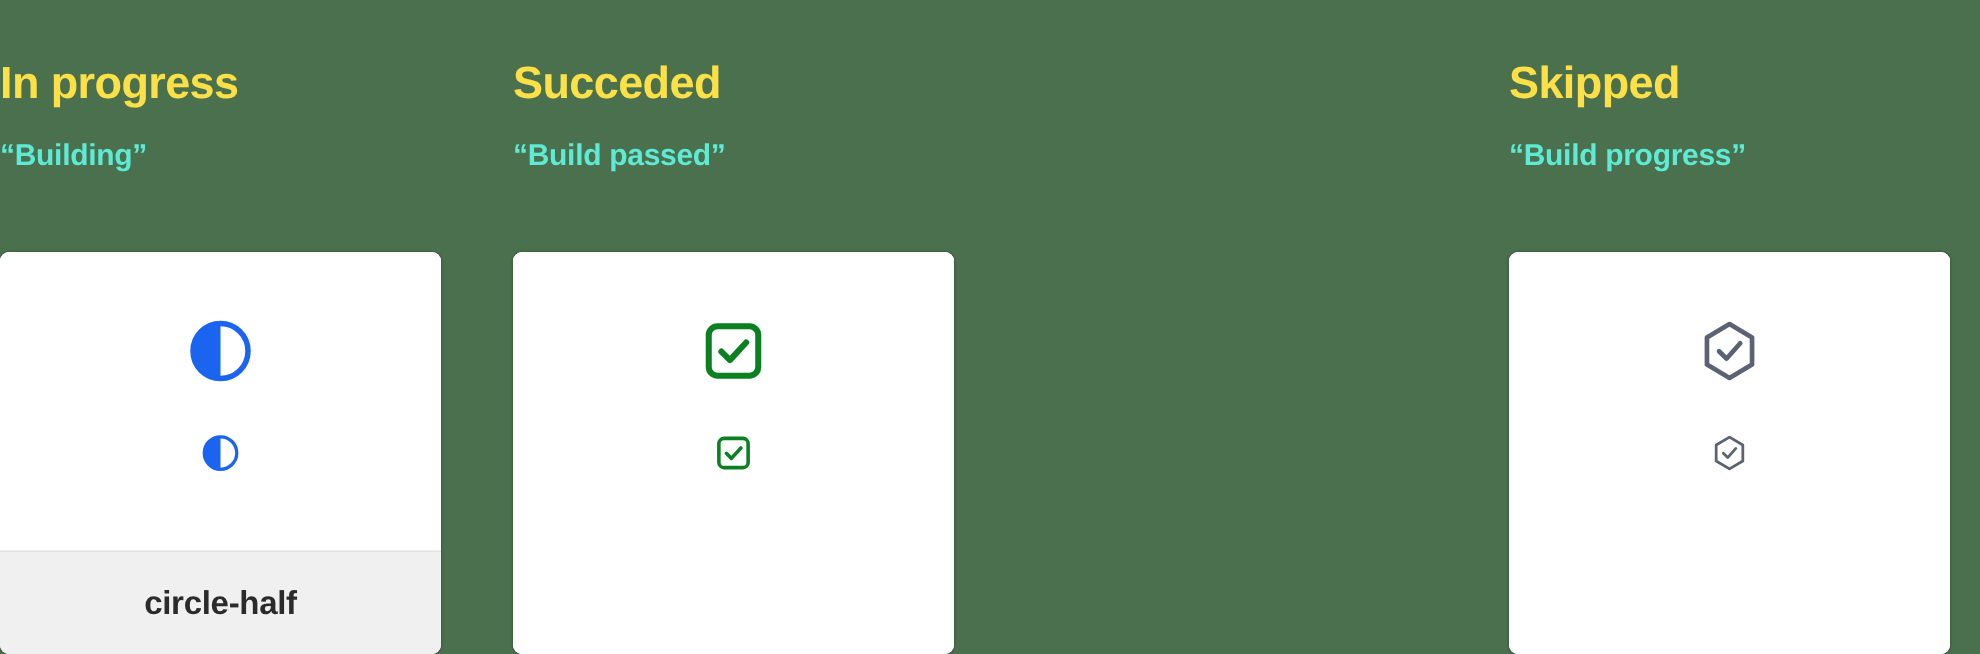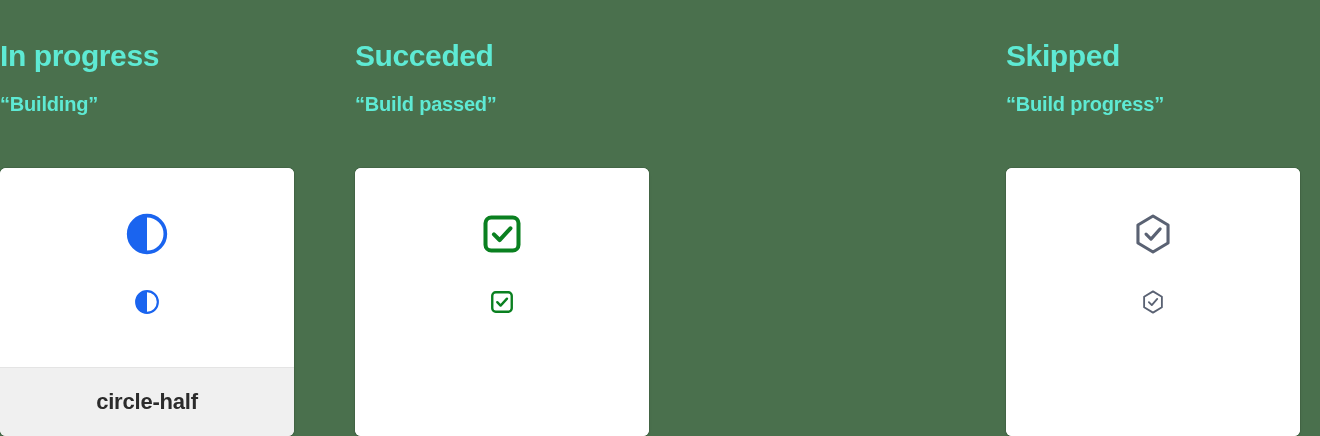--- a/index.html
+++ b/index.html
@@ -23,40 +23,40 @@
     height: 436px;
   }
 
   .column {
     position: absolute;
     top: 0;
     width: 294px;
     height: 436px;
   }
   .col-0 { left: 0px; }
-  .col-1 { left: 355px; }
+  .col-1 { left: 342px; }
   .col-2 { left: 684px; }
   .col-3 { left: 1006px; text-decoration: underline; }
 
   .col-head {
     position: absolute;
     left: 0;
     top: 0;
     width: 294px;
   }
 
   .state-title {
     position: absolute;
     left: 0;
     top: 36px;
     margin: 0;
     font-size: 30px;
     font-weight: 700;
     letter-spacing: -0.4px;
-    color: #5eead4;
+    color: #fde047;
     line-height: 40px;
     white-space: nowrap;
   }
 
   .state-sub {
     position: absolute;
     left: 0;
     top: 90px;
     margin: 0;
     font-size: 20px;

